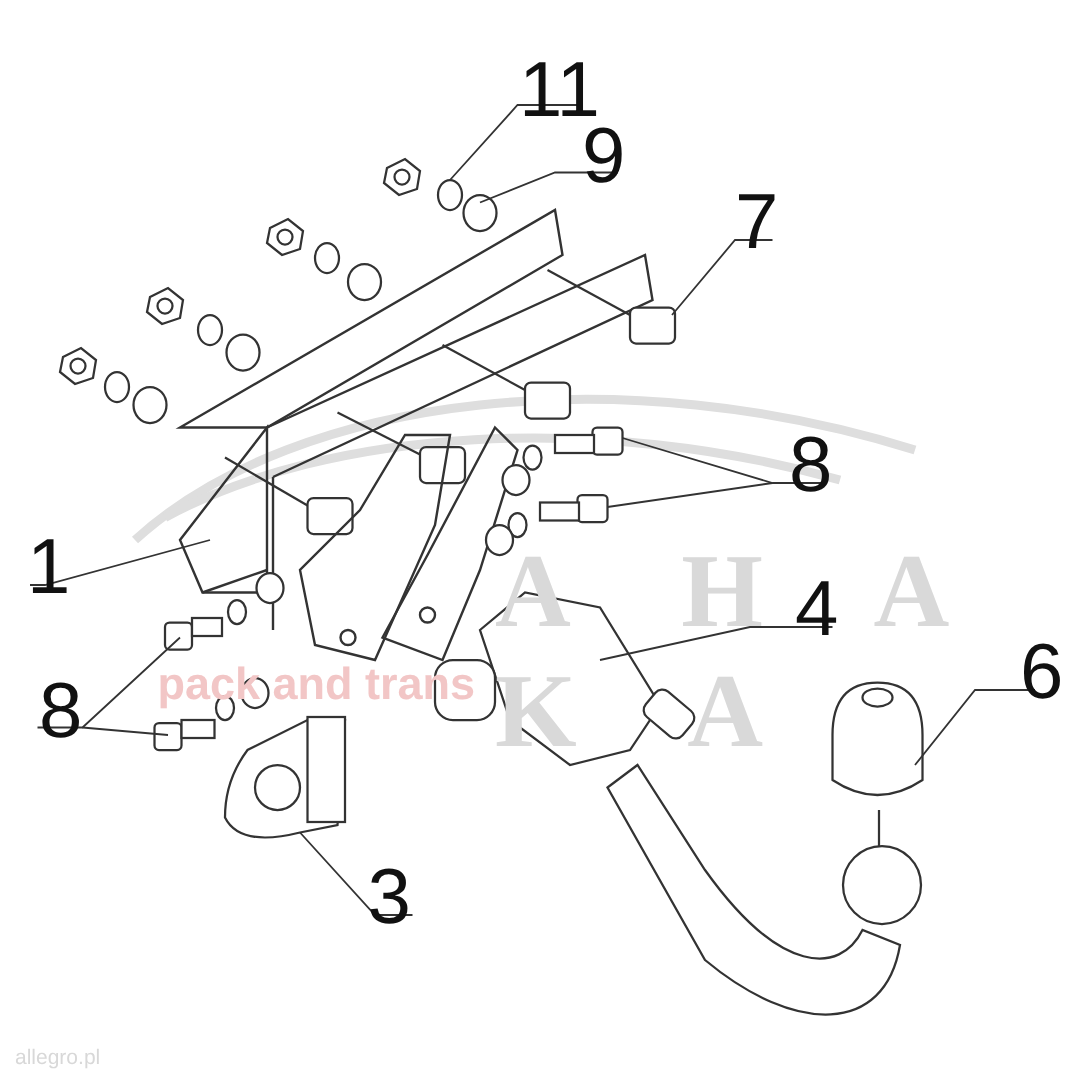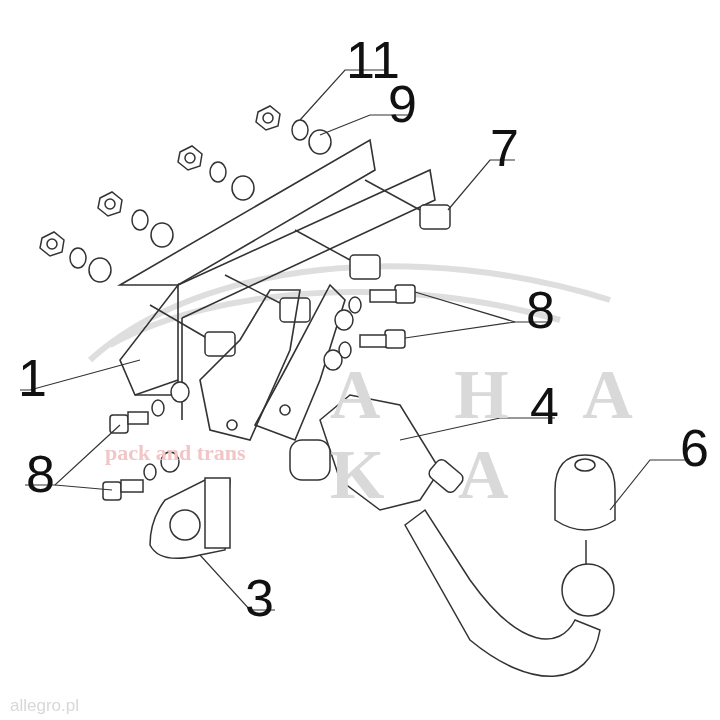--- a/index.html
+++ b/index.html
@@ -1,21 +1,21 @@
 <!DOCTYPE html>
 <html><head>
 <meta charset="utf-8">
 <style>
   html,body{margin:0;padding:0;background:#ffffff;}
   body{width:720px;height:720px;position:relative;overflow:hidden;font-family:"Liberation Sans",sans-serif;}
   #canvas{position:absolute;left:0;top:0;width:720px;height:720px;}
   .lbl{position:absolute;font-family:"Liberation Sans",sans-serif;font-size:52px;color:#111;line-height:1;}
   .wm{position:absolute;font-family:"Liberation Serif",serif;color:#d9d9d9;letter-spacing:30px;font-size:70px;font-weight:bold;margin-left:20px;}
-  .wm2{position:absolute;font-family:Liberation Serif, serif;color:#f2c6c6;font-size:22px;font-weight:bold;}
-  .credit{position:absolute;left:10px;top:696px;font-size:17px;color:#d8d8d8;}
+  .wm2{position:absolute;font-family:Liberation Sans, sans-serif;color:#f2c6c6;font-size:30px;font-weight:bold;}
+  .credit{position:absolute;left:10px;top:696px;font-size:14px;color:#d8d8d8;}
 </style>
 </head>
 <body>
 
 <svg id="canvas" viewBox="0 0 720 720" xmlns="http://www.w3.org/2000/svg">
 
   <g fill="none" stroke="#dedede" stroke-width="6">
     <path d="M90 360 C 200 260, 420 240, 610 300"></path>
     <path d="M110 345 C 220 285, 400 275, 560 320"></path>
   </g>

